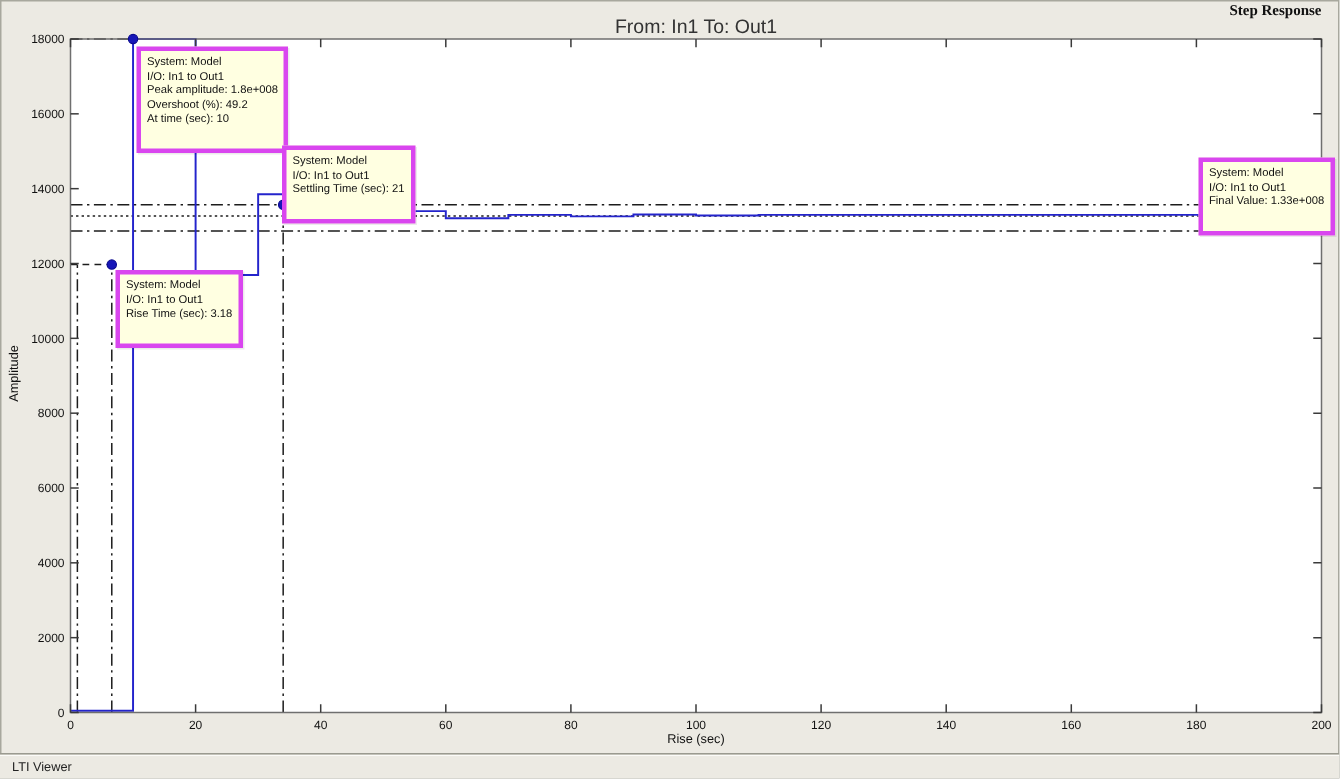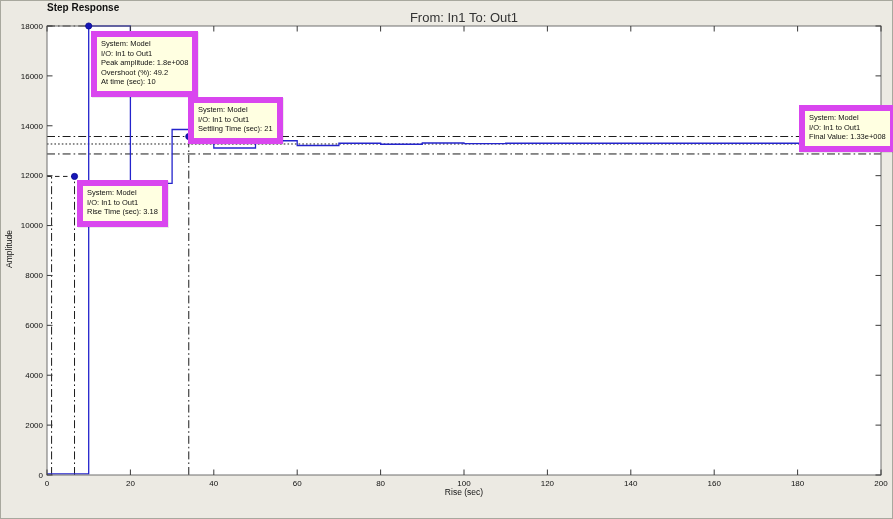--- a/index.html
+++ b/index.html
@@ -5,40 +5,40 @@
   html,body{margin:0;padding:0;background:#d8d8d2;}
   #figure{
     position:relative;width:893px;height:519px;
     background:#eceae3;
     font-family:"Liberation Sans",sans-serif;
     box-shadow:inset 0 0 0 1px #a8a89e;
     overflow:hidden;
   }
   #plot-canvas{position:absolute;left:0;top:0;width:893px;height:519px;}
   .chart-title{
-    position:absolute;left:47px;top:2px;width:834px;text-align:left;
-    font-size:10px;font-weight:bold;color:#111;line-height:11px;
+    position:absolute;left:47px;top:2px;width:834px;text-align:right;
+    font-size:10px;font-weight:bold;color:#111;line-height:11px;font-family:Liberation Serif, serif;
   }
   .chart-subtitle{
     position:absolute;left:47px;top:13px;width:834px;text-align:center;
     font-size:13px;color:#333;line-height:10px;
   }
   .x-label{
     position:absolute;left:47px;top:487px;width:834px;text-align:center;
     font-size:8.5px;color:#111;
   }
   .y-label{
     position:absolute;left:-46px;top:244px;width:110px;text-align:center;
     font-size:8.5px;color:#111;
     transform:rotate(-90deg);transform-origin:center;
   }
   .datatip{
     position:absolute;
-    background:#ffffe1;border:6px solid #d946ef;
-    padding:2px 4px 4px 4px;
+    background:#ffffe1;border:3px solid #d946ef;
+    padding:2px 4px 15px 4px;
     font-size:7.5px;line-height:9.5px;color:#111;
     white-space:nowrap;z-index:5;
     box-shadow:1px 1px 0 rgba(0,0,0,0.08);
   }
   #status-bar{
     position:absolute;left:0;bottom:0;width:893px;height:16px;
     background:#eceae3;border-top:1px solid #9a9a90;
     box-shadow:inset 0 1px 0 #fbfbf8;
   }
   #status-bar span{
@@ -156,13 +156,16 @@
         <div>I/O: In1 to Out1</div>
         <div>Rise Time (sec): 3.18</div>
       </div>
       <div class="datatip" style="left: 799px; top: 105px;">
         <div>System: Model</div>
         <div>I/O: In1 to Out1</div>
         <div>Final Value: 1.33e+008</div>
       </div>
     </div>
 
+  <div id="status-bar">
+    <span>LTI Viewer</span>
+  </div>
 </div>
 
 </body></html>

